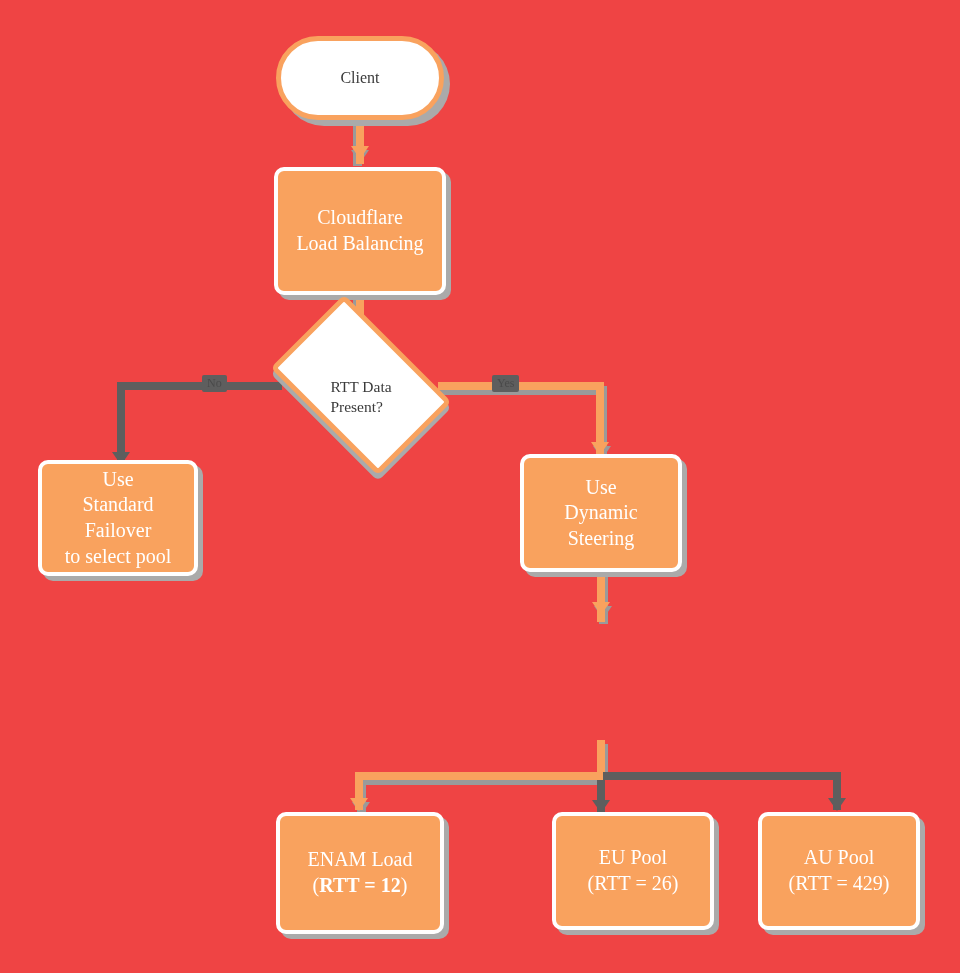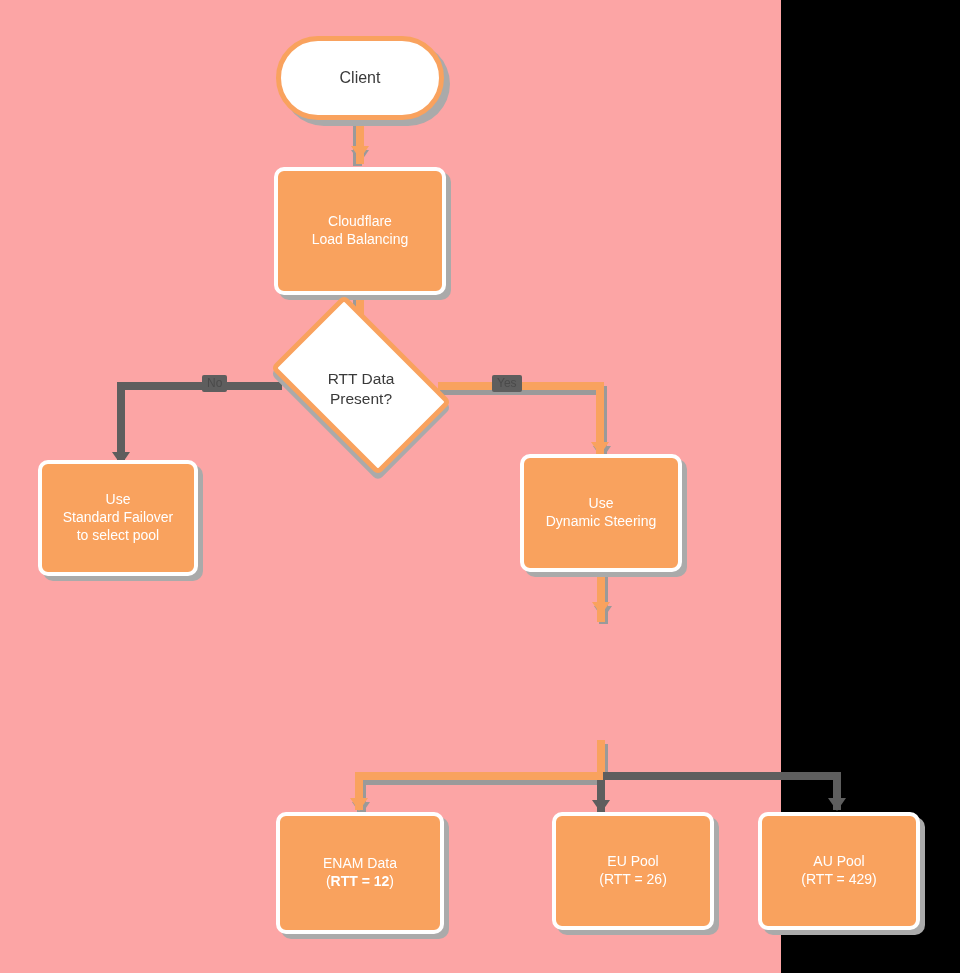--- a/index.html
+++ b/index.html
@@ -8,23 +8,24 @@
     background: #000000;
   }
   body {
     width: 960px;
     height: 973px;
     font-family: "Liberation Sans", sans-serif;
     overflow: hidden;
   }
   #canvas {
     position: relative;
-    width: 781px;
+    width: 960px;
     height: 973px;
-    background: #fca5a5;
+    background: #ef4444;
+    font-family: Liberation Serif, serif;
   }
 
   
   .node {
     position: absolute;
     box-sizing: border-box;
     display: flex;
     align-items: center;
     justify-content: center;
     text-align: center;
@@ -37,21 +38,21 @@
     white-space: pre-line;
     padding: 0 6px;
   }
 
   
   .proc {
     background: #F9A25E;
     border: 4px solid #FFFFFF;
     border-radius: 10px;
     color: #FFFFFF;
-    font-size: 14px;
+    font-size: 20px;
     box-shadow: 5px 5px 0 0 #AAAAAA;
   }
 
   
   .term {
     background: #FFFFFF;
     border: 5px solid #F9A25E;
     border-radius: 44px;
     color: #3A3A3A;
     font-size: 16px;
@@ -69,26 +70,25 @@
     width: 100%; height: 100%;
     background: #FFFFFF;
     border: 5px solid #F9A25E;
     box-sizing: border-box;
     transform: rotate(45deg);
     border-radius: 6px;
     box-shadow: 4px 4px 0 0 #AAAAAA;
   }
   .diamond-text {
     position: absolute;
-    left: 0; top: 4px;
+    left: 0; top: 12px;
     width: 100%; height: 100%;
     display: flex;
     align-items: center;
     justify-content: center;
-    text-align: center;
     color: #3A3A3A;
     font-size: 15.5px;
     line-height: 1.28;
     white-space: pre-line;
     z-index: 3;
   }
 
   
   .seg {
     position: absolute;
@@ -207,21 +207,21 @@
 to select pool</span>
   </div>
 
   <div class="node proc" style="left:520px; top:454px; width:162px; height:118px;">
     <span class="label">Use
 Dynamic Steering</span>
   </div>
 
 
   <div class="node proc" style="left:276px; top:812px; width:168px; height:122px;">
-    <span class="label"><span>ENAM Data</span><br><span>(</span><span class="bold">RTT = 12</span><span>)</span></span>
+    <span class="label"><span>ENAM Load</span><br><span>(</span><span class="bold">RTT = 12</span><span>)</span></span>
   </div>
 
   <div class="node proc" style="left:520px; top:812px; width:162px; height:118px;margin-left:32px;">
     <span class="label"><span>EU Pool</span><br><span>(</span><span>RTT = 26</span><span>)</span></span>
   </div>
 
   <div class="node proc" style="left:758px; top:812px; width:162px; height:118px;">
     <span class="label"><span>AU Pool</span><br><span>(</span><span>RTT = 429</span><span>)</span></span>
   </div>
 

